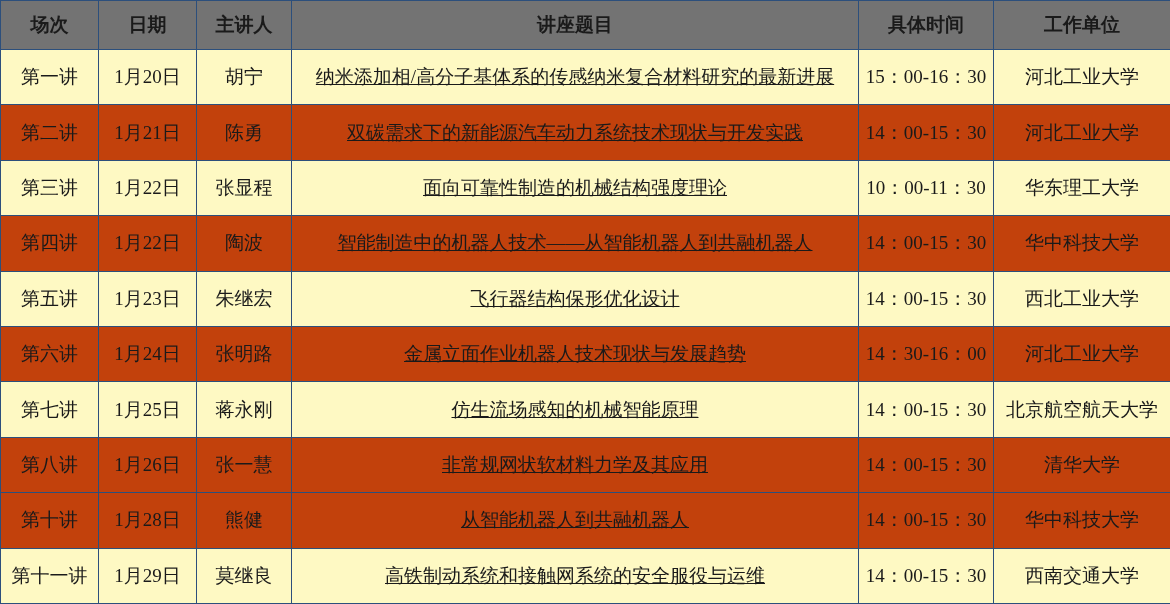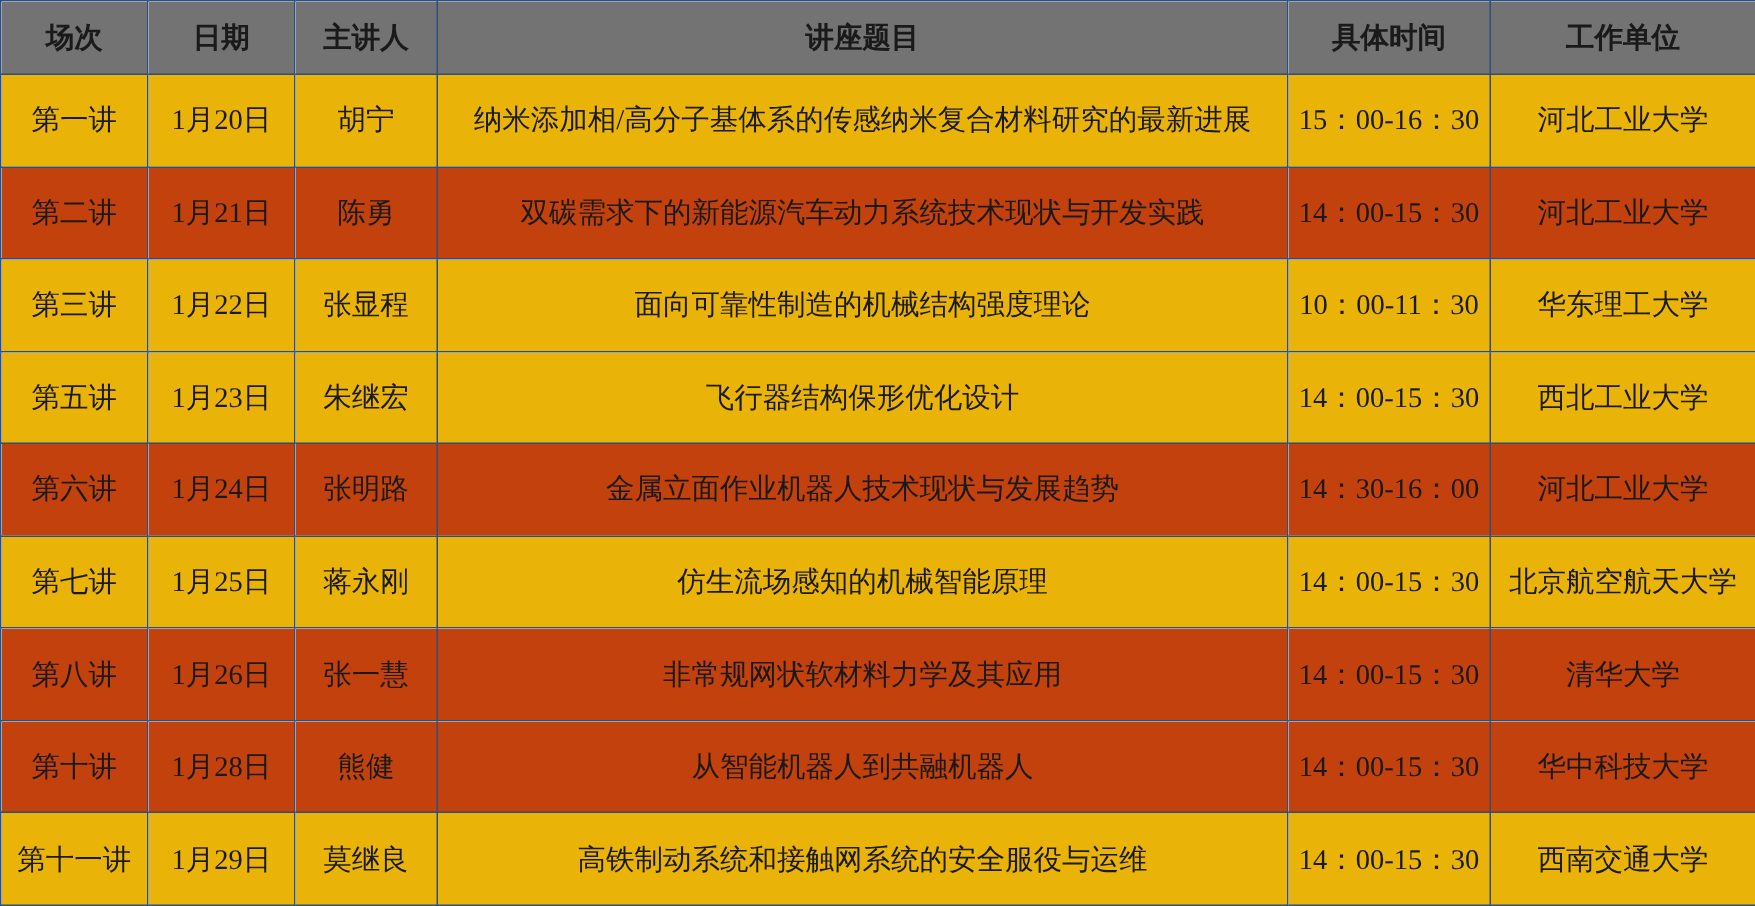--- a/index.html
+++ b/index.html
@@ -38,25 +38,26 @@
   }
   thead th {
     background: #737373;
     color: #000000;
     font-weight: bold;
     font-size: 22px;
     height: 48px;
     border-color: #2c4f7c;
   }
   tbody tr { height: 50.5px; }
-  tbody tr.odd td  { background: #eab308; }
+  tbody tr.odd td  { background: #fef9c3; }
   tbody tr.even td { background: #c2410c; }
 
   td.title-cell {
     font-size: 19px;
+    text-decoration: underline;
   }
   td.time-cell {
     text-align: left;
     padding-left: 8px;
     font-size: 19px;
     margin-top: 44px;
   }
   td.unit-cell {
     font-size: 19px;
   }
@@ -104,20 +105,28 @@
       <td class="unit-cell">河北工业大学</td>
     </tr>
     <tr class="odd">
       <td class="session-cell">第三讲</td>
       <td class="date-cell">1月22日</td>
       <td class="speaker-cell">张显程</td>
       <td class="title-cell">面向可靠性制造的机械结构强度理论</td>
       <td class="time-cell">10：00-11：30</td>
       <td class="unit-cell">华东理工大学</td>
     </tr>
+    <tr class="even">
+      <td class="session-cell">第四讲</td>
+      <td class="date-cell">1月22日</td>
+      <td class="speaker-cell">陶波</td>
+      <td class="title-cell">智能制造中的机器人技术——从智能机器人到共融机器人</td>
+      <td class="time-cell">14：00-15：30</td>
+      <td class="unit-cell">华中科技大学</td>
+    </tr>
     <tr class="odd">
       <td class="session-cell">第五讲</td>
       <td class="date-cell">1月23日</td>
       <td class="speaker-cell">朱继宏</td>
       <td class="title-cell">飞行器结构保形优化设计</td>
       <td class="time-cell">14：00-15：30</td>
       <td class="unit-cell">西北工业大学</td>
     </tr>
     <tr class="even">
       <td class="session-cell">第六讲</td>

